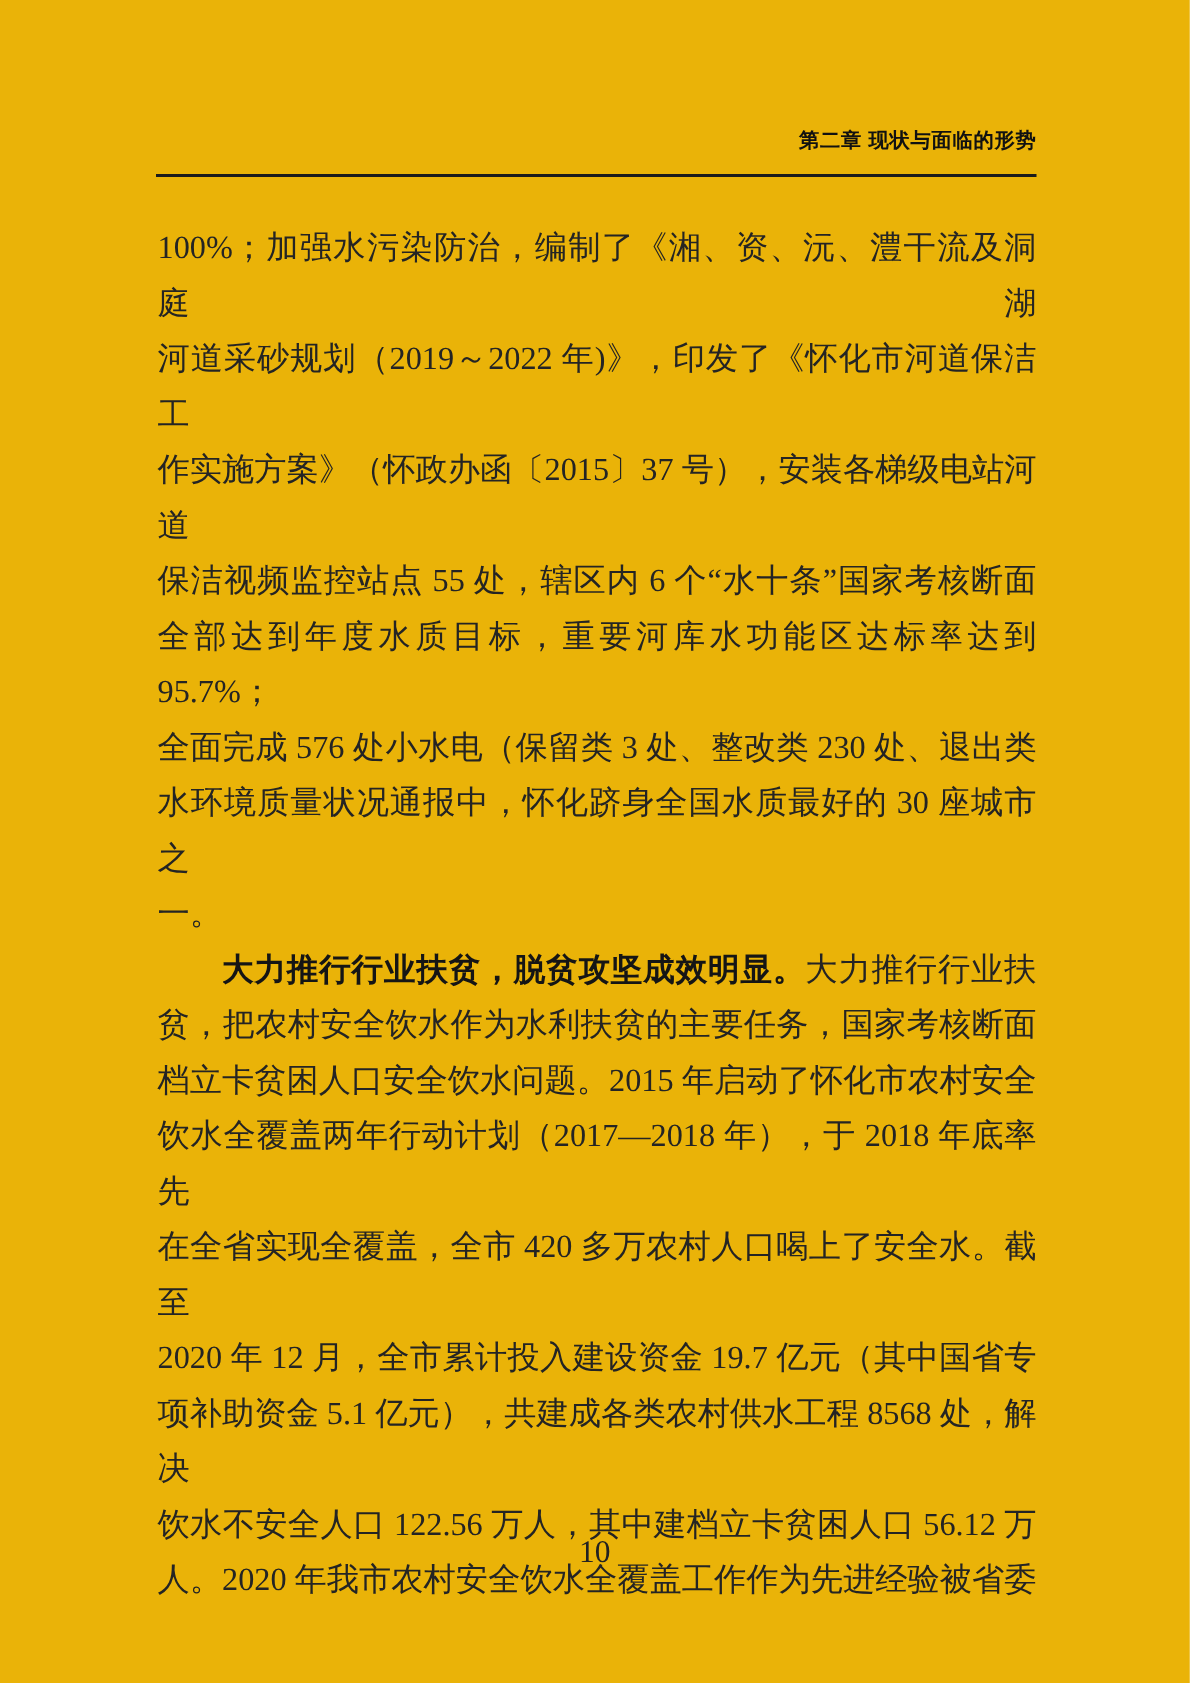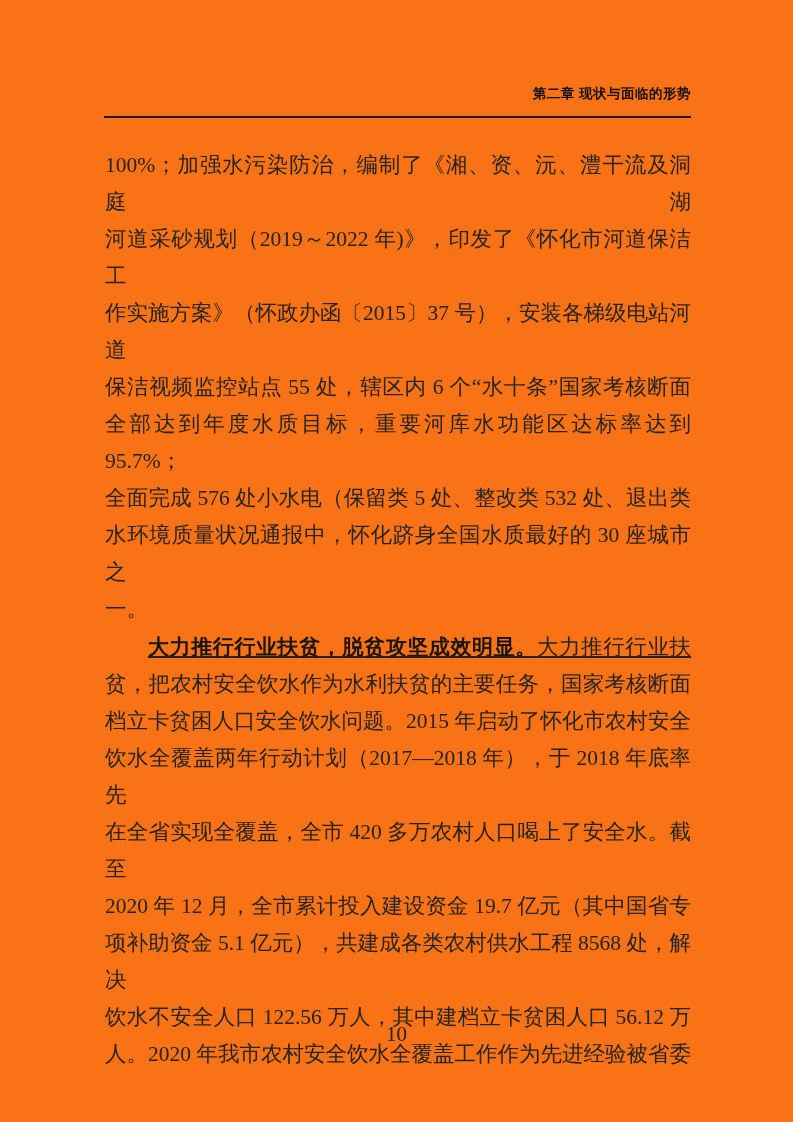--- a/index.html
+++ b/index.html
@@ -11,21 +11,21 @@
     height: 1122px;
     background: #ffffff;
     position: relative;
     overflow: hidden;
     font-family: "Liberation Serif", "DejaVu Serif", serif;
     color: #1e1e1e;
   }
   .page {
     position: absolute;
     inset: 0;
-    background: #f97316;
+    background: #eab308;
   }
   
   .header-title {
     position: absolute;
     top: 85px;
     left: 105px;
     width: 586px;
     text-align: right;
     font-family: "Liberation Sans", "DejaVu Sans", sans-serif;
     font-weight: bold;
@@ -55,21 +55,20 @@
     text-align: justify;
     text-align-last: justify;
     -moz-text-align-last: justify;
   }
   .line.para-end {
     text-align-last: left;
     -moz-text-align-last: left;
   }
   .line.indent {
     text-indent: 43px;
-    text-decoration: underline;
   }
   .bold-lead {
     font-weight: bold;
     font-family: "Liberation Sans", "DejaVu Sans", sans-serif;
     font-size: 21px;
     color: #151515;
   }
   
   .page-number {
     position: absolute;
@@ -90,21 +89,21 @@
 
   <div class="header-rule"></div>
 
   <div class="body-text">
 
     <div class="line">100%；加强水污染防治，编制了《湘、资、沅、澧干流及洞庭湖</div>
     <div class="line">河道采砂规划（2019～2022 年)》，印发了《怀化市河道保洁工</div>
     <div class="line">作实施方案》（怀政办函〔2015〕37 号），安装各梯级电站河道</div>
     <div class="line">保洁视频监控站点 55 处，辖区内 6 个“水十条”国家考核断面</div>
     <div class="line">全部达到年度水质目标，重要河库水功能区达标率达到 95.7%；</div>
-    <div class="line">全面完成 576 处小水电（保留类 5 处、整改类 532 处、退出类</div>
+    <div class="line">全面完成 576 处小水电（保留类 3 处、整改类 230 处、退出类</div>
     <div class="line">水环境质量状况通报中，怀化跻身全国水质最好的 30 座城市之</div>
     <div class="line para-end">一。</div>
 
     <div class="line indent"><span class="bold-lead">大力推行行业扶贫，脱贫攻坚成效明显。</span><span>大力推行行业扶</span></div>
     <div class="line">贫，把农村安全饮水作为水利扶贫的主要任务，国家考核断面</div>
     <div class="line">档立卡贫困人口安全饮水问题。2015 年启动了怀化市农村安全</div>
     <div class="line">饮水全覆盖两年行动计划（2017—2018 年），于 2018 年底率先</div>
     <div class="line">在全省实现全覆盖，全市 420 多万农村人口喝上了安全水。截至</div>
     <div class="line">2020 年 12 月，全市累计投入建设资金 19.7 亿元（其中国省专</div>
     <div class="line">项补助资金 5.1 亿元），共建成各类农村供水工程 8568 处，解决</div>

